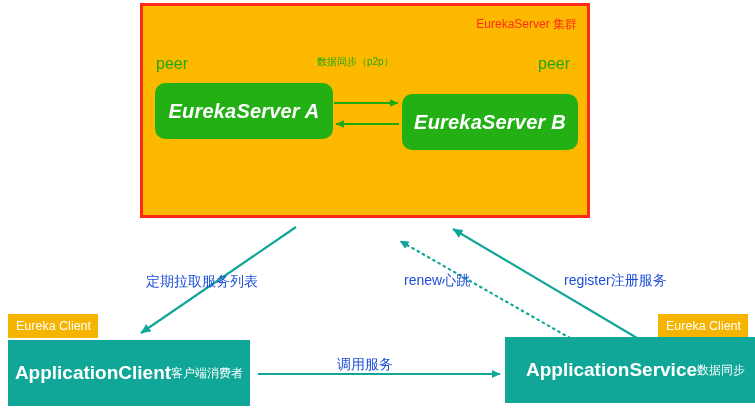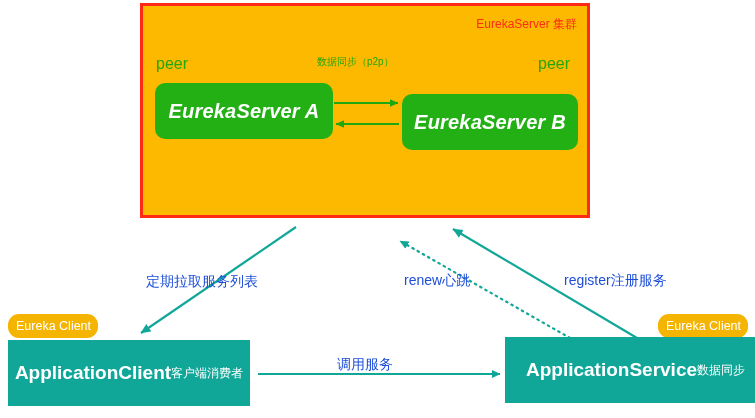--- a/index.html
+++ b/index.html
@@ -115,21 +115,20 @@
   .client-badge {
     position: absolute;
     background: #F5B400;
     color: #ffffff;
     font-size: 12.5px;
     height: 24px;
     line-height: 24px;
     padding: 0 8px;
     white-space: nowrap;
     box-sizing: border-box;
-    border-radius: 11px;
   }
   .badge-left  { left: 8px;   top: 314px; width: 90px; }
   .badge-right { left: 658px; top: 314px; width: 90px; }
 
   
   .edge-label {
     position: absolute;
     color: #1d4ed8;
     font-size: 14px;
     line-height: 18px;

